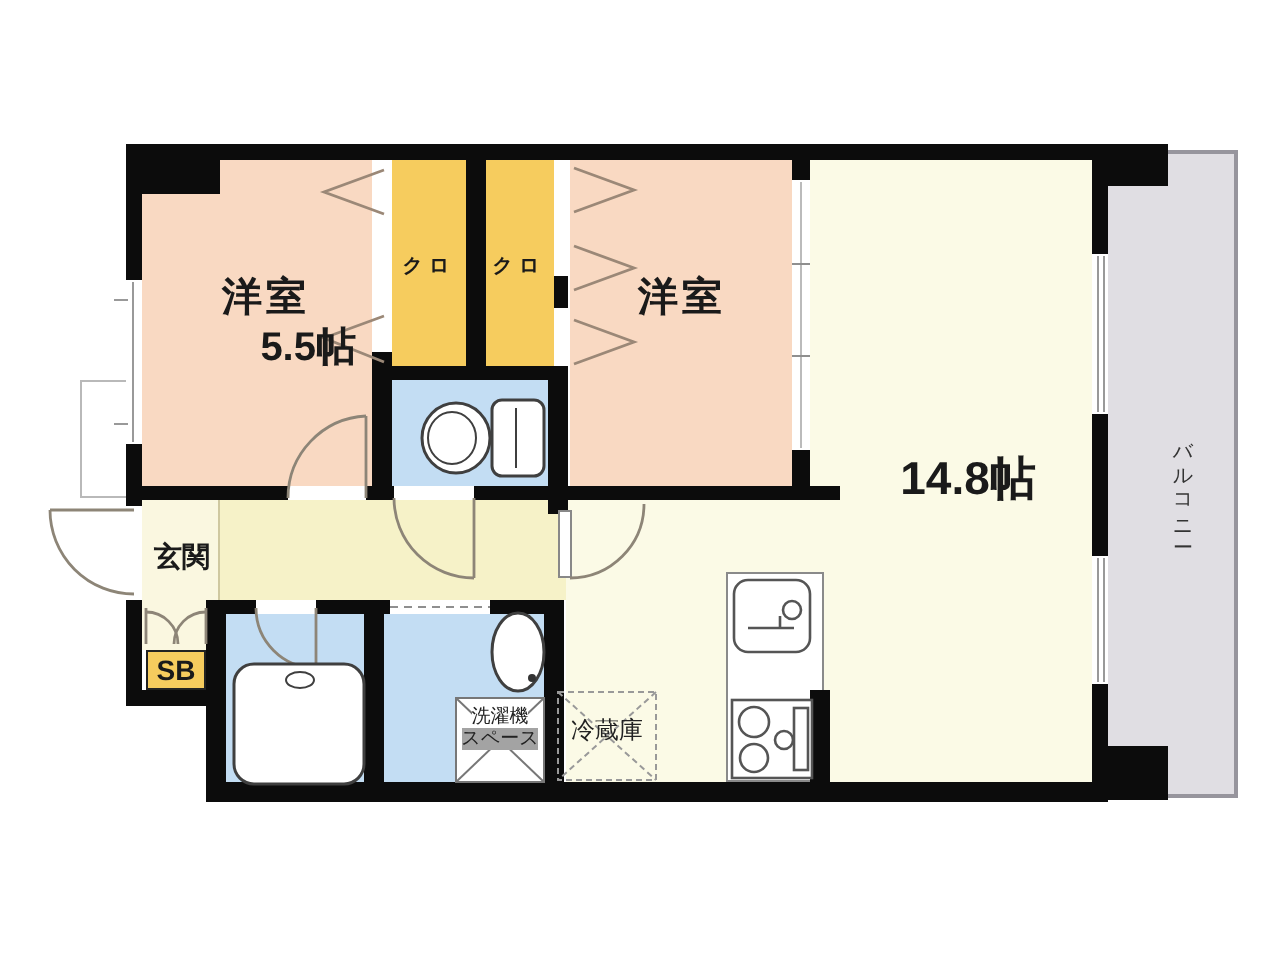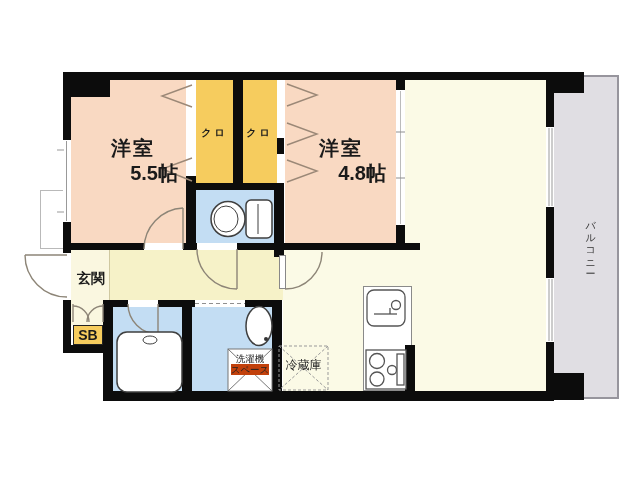--- a/index.html
+++ b/index.html
@@ -189,23 +189,23 @@
       <line x1="228" y1="349" x2="272" y2="391"></line>
         <line x1="272" y1="349" x2="228" y2="391"></line>
     </g>
   </svg>
 
   <div class="lbl room-name" style="left:88px;top:135px;width:90px;">洋室</div>
   <div class="lbl room-size" style="left:88px;top:160px;width:90px;">5.5帖</div>
   <div class="lbl closet-lbl" style="left:196px;top:126px;width:37px;">クロ</div>
   <div class="lbl closet-lbl" style="left:241px;top:126px;width:37px;">クロ</div>
   <div class="lbl room-name" style="left:296px;top:135px;width:90px;">洋室</div>
-  <div class="lbl room-size" style="left:296px;top:160px;width:90px;">4.8帖</div>
+  <div class="lbl ldk-size" style="left:428px;top:224px;width:112px;">14.8帖</div>
   <div class="lbl small-lbl" style="left:72px;top:270px;width:38px;">玄関</div>
   <div class="lbl small-lbl" style="left:73px;top:327px;width:30px;">SB</div>
   <div class="lbl balcony-lbl" style="left:583px;top:206px;height:72px;">バルコニー</div>
   <div class="lbl tiny-lbl" style="left:228px;top:353px;width:44px;">
     <span style="background:#fff;">洗濯機</span><br>
-    <span style="background:#c2410c;">スペース</span>
+    <span style="background:#a3a3a3;">スペース</span>
   </div>
   <div class="lbl fridge-lbl" style="left:279px;top:357px;width:49px;">冷蔵庫</div>
 
 </div>
 
 </body></html>

